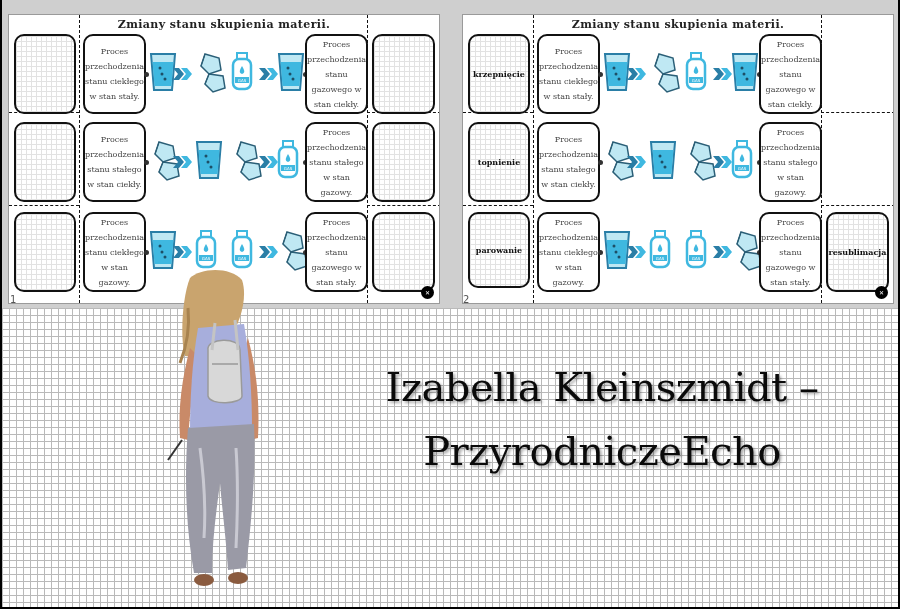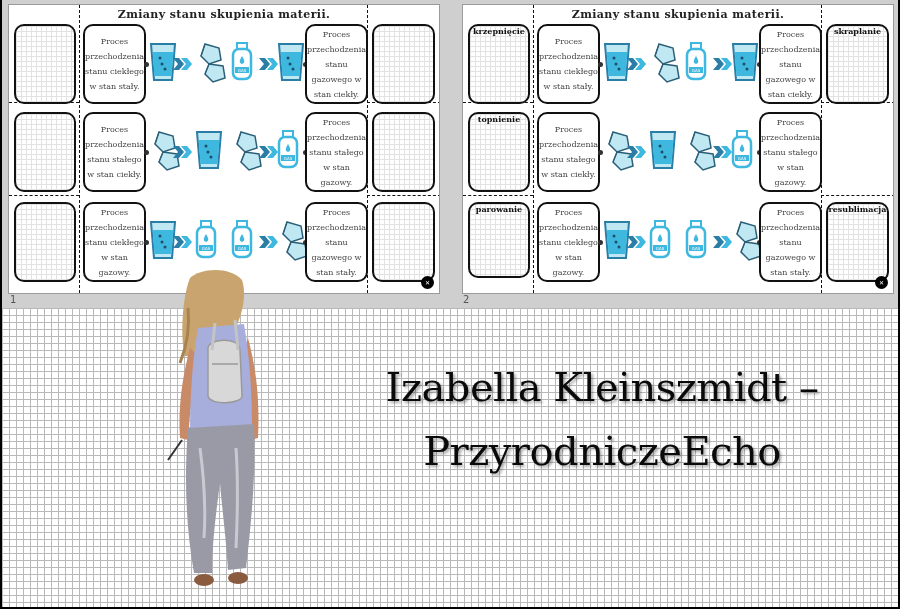--- a/index.html
+++ b/index.html
@@ -16,21 +16,21 @@
       linear-gradient(to right, #b9b9b9 1px, transparent 1px),
       linear-gradient(to bottom, #b9b9b9 1px, transparent 1px);
     background-size: 7px 7px;
     overflow: hidden;
   }
   .topstrip {
     position: absolute; left: 0; top: 0; width: 896px; height: 308px;
     background: #cfcfcf;
   }
   .slide {
-    position: absolute; top: 4px; height: 290px; background: #fff;
+    position: absolute; top: 14px; height: 290px; background: #fff;
     border: 1px solid #9a9a9a;
     overflow: hidden;
   }
   .slide-1 { left: 6px; width: 432px; }
   .slide-2 { left: 460px; width: 432px; }
   .slide-num {
     position: absolute; top: 294px; font-family: "DejaVu Sans", sans-serif;
     font-size: 10px; color: #555;
   }
   .slide-num-1 { left: 8px; }
@@ -50,21 +50,21 @@
   .card {
     position: absolute; border: 2px solid #111; border-radius: 10px;
     background: #fff;
   }
   .card.grid {
     background-color: #fff;
     background-image:
       linear-gradient(to right, #e2e2e2 1px, transparent 1px),
       linear-gradient(to bottom, #e2e2e2 1px, transparent 1px);
     background-size: 5px 5px;
-    display: flex; align-items: flex-start; justify-content: center;
+    display: flex; align-items: center; justify-content: center;
   }
   .card.text {
     display: flex; align-items: center; justify-content: center;
     text-align: center; padding: 2px;
   }
   .card.text span {
     font-size: 8px; line-height: 15px; color: #444; border-radius: 23px;
   }
   .term {
     font-size: 8px; font-weight: bold; color: #111;
@@ -299,23 +299,20 @@
           <path d="M2 2 L26 2 L23 38 L5 38Z" fill="#bfe8f3" stroke="#2a7ea6" stroke-width="2"></path>
           <path d="M3.5 10 L24.5 10 L22.5 34 L5.5 34Z" fill="#3fb8e0"></path>
           <circle cx="11" cy="16" r="1.5" fill="#1d4f66"></circle>
           <circle cx="13" cy="22" r="1.5" fill="#1d4f66"></circle>
           <circle cx="16" cy="27" r="1.5" fill="#1d4f66"></circle>
         </svg></div>
       <div class="dot" style="left:294px;top:57px"></div>
       <div class="card text" style="left:296px;top:19px;width:63px;height:80px">
         <span>Proces przechodzenia stanu gazowego w stan ciekły.</span>
       </div>
-      <div class="card grid" style="left:363px;top:19px;width:63px;height:80px">
-        <span class="term">skraplanie</span>
-      </div>
       <div class="card grid" style="left:5px;top:107px;width:62px;height:80px">
         <span class="term">topnienie</span>
       </div>
       <div class="card text" style="left:74px;top:107px;width:63px;height:80px">
         <span>Proces przechodzenia stanu stałego w stan ciekły.</span>
       </div>
       <div class="dot" style="left:135px;top:145px"></div>
       <div class="icon" style="left:140px;top:125px"><svg width="32" height="42" viewBox="0 0 32 42">
           <path d="M10 2 L24 6 L26 18 L14 22 L6 14Z" fill="#bfe8f3" stroke="#2b5f77" stroke-width="1.5"></path>
           <path d="M10 2 L6 14 L14 22" fill="none" stroke="#2b5f77" stroke-width="1"></path>

